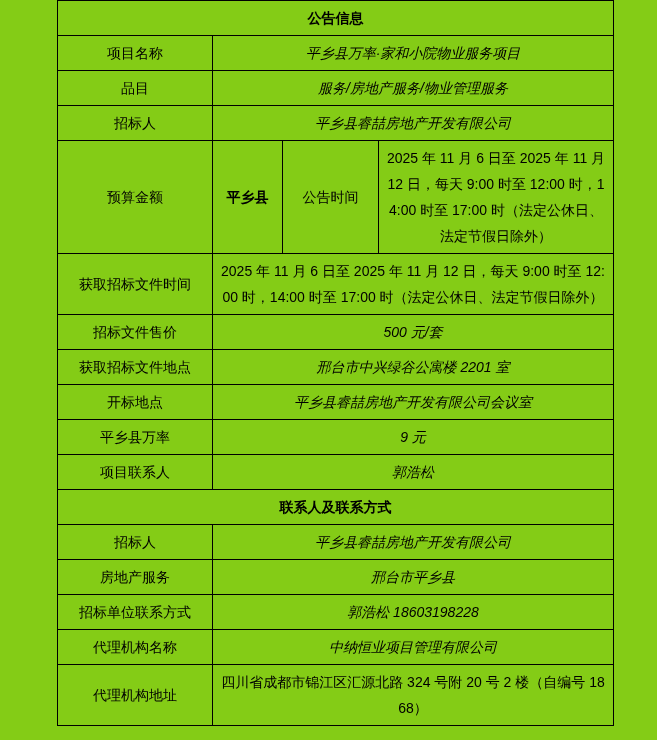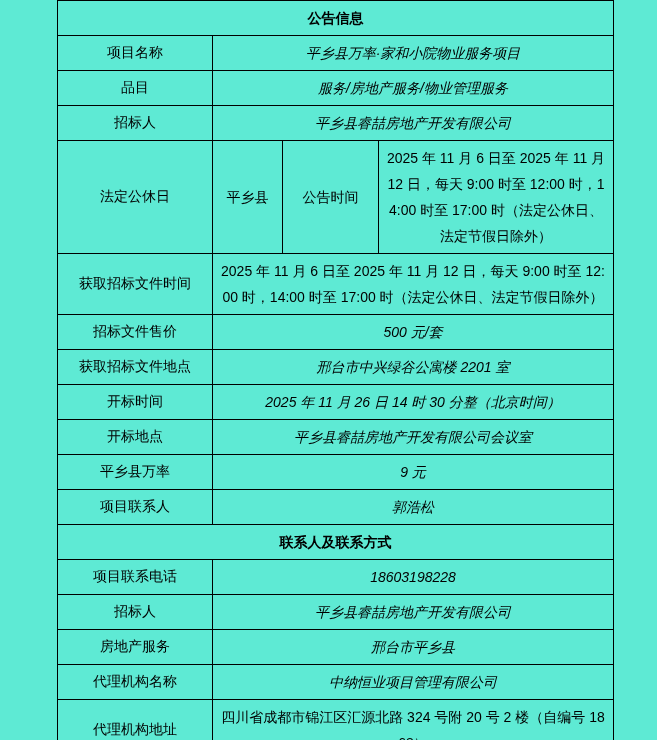--- a/index.html
+++ b/index.html
@@ -11,50 +11,50 @@
     width: 657px;
     height: 740px;
     font-family: "Liberation Sans", sans-serif;
     color: #000000;
   }
   .page {
     width: 657px;
     height: 740px;
     position: relative;
     overflow: hidden;
-    background: #5eead4;
+    background: #84cc16;
   }
   table.notice {
     border-collapse: collapse;
     width: 557px;
     margin: 0 0 0 57px;
     table-layout: fixed;
   }
   table.notice td {
     border: 1px solid #000000;
     font-size: 14px;
     line-height: 26px;
     padding: 4px 6px;
     text-align: center;
     vertical-align: middle;
     word-break: break-all;
   }
   td.label {
     width: 155px;
-    font-family: Liberation Mono, monospace;
   }
   td.value {
     text-align: center;
     font-style: italic;
   }
   td.section {
     font-weight: bold;
   }
   .region-sub {
     width: 70px;
+    font-weight: bold;
   }
   .region-sub2 {
     width: 96px;
     margin-left: 44px;
   }
   .multiline {
     line-height: 30px;
     text-align: center;
   }
 </style>
@@ -81,71 +81,67 @@
       <tr>
         <td class="label">品目</td>
         <td class="value" colspan="3">服务/房地产服务/物业管理服务</td>
       </tr>
       <tr>
         <td class="label">招标人</td>
         <td class="value" colspan="3">平乡县睿喆房地产开发有限公司</td>
       </tr>
 
       <tr>
-        <td class="label">法定公休日</td>
+        <td class="label">预算金额</td>
         <td class="region-sub">平乡县</td>
         <td class="region-sub2">公告时间</td>
         <td class="multiline">2025 年 11 月 6 日至 2025 年 11 月 12 日，每天 9:00 时至 12:00 时，14:00 时至 17:00 时（法定公休日、法定节假日除外）</td>
       </tr>
 
       <tr>
         <td class="label">获取招标文件时间</td>
         <td class="multiline" colspan="3">2025 年 11 月 6 日至 2025 年 11 月 12 日，每天 9:00 时至 12:00 时，14:00 时至 17:00 时（法定公休日、法定节假日除外）</td>
       </tr>
 
       <tr>
         <td class="label">招标文件售价</td>
         <td class="value" colspan="3">500 元/套</td>
       </tr>
       <tr>
         <td class="label">获取招标文件地点</td>
         <td class="value" colspan="3">邢台市中兴绿谷公寓楼 2201 室</td>
       </tr>
       <tr>
-        <td class="label">开标时间</td>
-        <td class="value" colspan="3">2025 年 11 月 26 日 14 时 30 分整（北京时间）</td>
-      </tr>
-      <tr>
         <td class="label">开标地点</td>
         <td class="value" colspan="3">平乡县睿喆房地产开发有限公司会议室</td>
       </tr>
       <tr>
         <td class="label">平乡县万率</td>
         <td class="value" colspan="3">9 元</td>
       </tr>
 
       <tr>
         <td class="label">项目联系人</td>
         <td class="value" colspan="3">郭浩松</td>
       </tr>
 
       <tr>
         <td class="section" colspan="4">联系人及联系方式</td>
       </tr>
       <tr>
-        <td class="label">项目联系电话</td>
-        <td class="value" colspan="3">18603198228</td>
-      </tr>
-      <tr>
         <td class="label">招标人</td>
         <td class="value" colspan="3">平乡县睿喆房地产开发有限公司</td>
       </tr>
       <tr>
         <td class="label">房地产服务</td>
         <td class="value" colspan="3">邢台市平乡县</td>
+      </tr>
+      <tr>
+        <td class="label">招标单位联系方式</td>
+        <td class="value" colspan="3">郭浩松 18603198228</td>
       </tr>
       <tr>
         <td class="label">代理机构名称</td>
         <td class="value" colspan="3">中纳恒业项目管理有限公司</td>
       </tr>
       <tr>
         <td class="label">代理机构地址</td>
         <td class="multiline" colspan="3">四川省成都市锦江区汇源北路 324 号附 20 号 2 楼（自编号 1868）</td>
       </tr>
 

